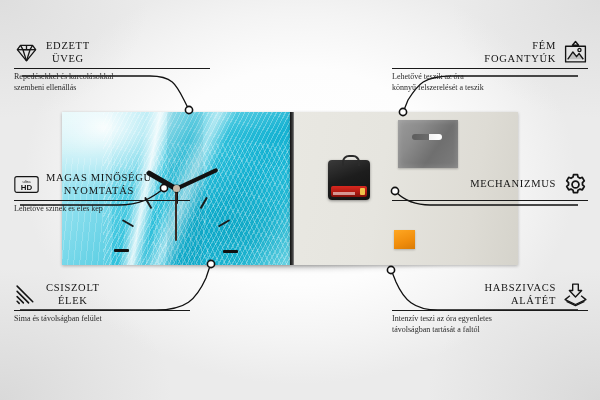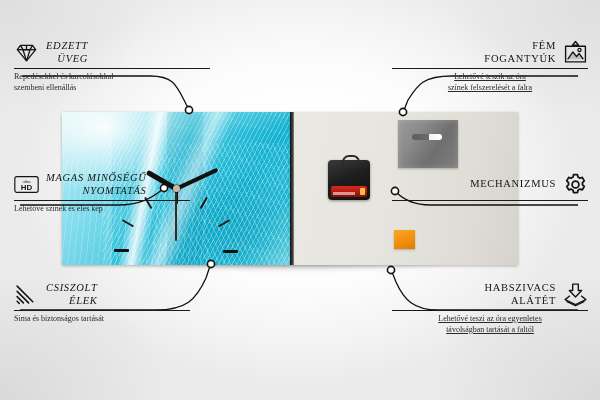--- a/index.html
+++ b/index.html
@@ -93,25 +93,25 @@
   
   .callout{position:absolute;width:196px;}
   .callout .head{display:flex;align-items:center;gap:7px;}
   .callout .title{font-size:10.5px;letter-spacing:.7px;color:#141414;line-height:12.6px;
     font-family:"Liberation Serif",serif;text-transform:uppercase;}
   .callout .title span{display:block;}
   .callout .rule{height:1px;background:#1a1a1a;margin:3px 0 3px;}
   .callout .desc{font-size:8px;color:#2a2a2a;line-height:10.5px;font-family:"Liberation Serif",serif;}
   .callout .desc span{display:block;}
   .callout.left .head{justify-content:flex-start;}
-  .callout.left .title{text-align:right;font-style:italic;}
+  .callout.left .title{text-align:center;}
   .callout.left .desc{text-align:left;}
   .callout.right .head{justify-content:flex-end;}
   .callout.right .title{text-align:right;}
-  .callout.right .desc{text-align:center;text-decoration:underline;}
+  .callout.right .desc{text-align:left;}
   .ico{width:25px;height:25px;flex:0 0 25px;display:block;}
   .ico svg{display:block;width:25px;height:25px;}
 
   #c-glass{left:14px;top:40px;}
   #c-print{left:14px;top:172px;width:176px;}
   #c-edges{left:14px;top:282px;width:176px;}
   #c-hangers{right:12px;top:40px;}
   #c-mech{right:12px;top:172px;}
   #c-foam{right:12px;top:282px;}
 
@@ -267,21 +267,21 @@
         </g>
           </svg>
       </span>
       <div class="title">
         <span>CSISZOLT</span>
         <span>ÉLEK</span>
       </div>
     </div>
     <div class="rule"></div>
     <div class="desc">
-      <span>Sima és biztonságos tartását</span>
+      <span>Sima és távolságban felület</span>
     </div>
   </div>
 
   <div class="callout right" id="c-hangers">
     <div class="head">
       <div class="title">
         <span>FÉM</span>
         <span>FOGANTYÚK</span>
       </div>
       <span class="ico">
@@ -292,21 +292,21 @@
           <path d="M4.5 18.5 L9.5 11.5 L13 16 L15.5 13 L19.5 18.5 Z" fill="#141414" stroke="none" opacity=".18"></path>
           <path d="M4.5 18.5 L9.5 11.5 L13 16 L15.5 13 L19.5 18.5"></path>
           <circle cx="15.8" cy="9.6" r="1.5"></circle>
         </g>
           </svg>
       </span>
     </div>
     <div class="rule"></div>
     <div class="desc">
       <span>Lehetővé teszik az óra</span>
-      <span>színek felszerelését a falra</span>
+      <span>könnyű felszerelését a teszik</span>
     </div>
   </div>
 
   <div class="callout right" id="c-mech">
     <div class="head">
       <div class="title">
         <span>MECHANIZMUS</span>
       </div>
       <span class="ico">
         <svg viewBox="0 0 24 24">
@@ -331,18 +331,18 @@
             <g fill="none" stroke="#141414" stroke-width="1.3" stroke-linejoin="round">
           <path d="M9.3 2 h5.4 v6.2 h3.2 L12 14.4 L6.1 8.2 h3.2 Z"></path>
           <path d="M6.6 13.2 L2 16.9 L12 21.6 L22 16.9 L17.4 13.2"></path>
           <path d="M3.4 18.6 L12 22.6 L20.6 18.6"></path>
         </g>
           </svg>
       </span>
     </div>
     <div class="rule"></div>
     <div class="desc">
-      <span>Lehetővé teszi az óra egyenletes</span>
+      <span>Intenzív teszi az óra egyenletes</span>
       <span>távolságban tartását a faltól</span>
     </div>
   </div>
 
 </div>
 
 </body></html>

